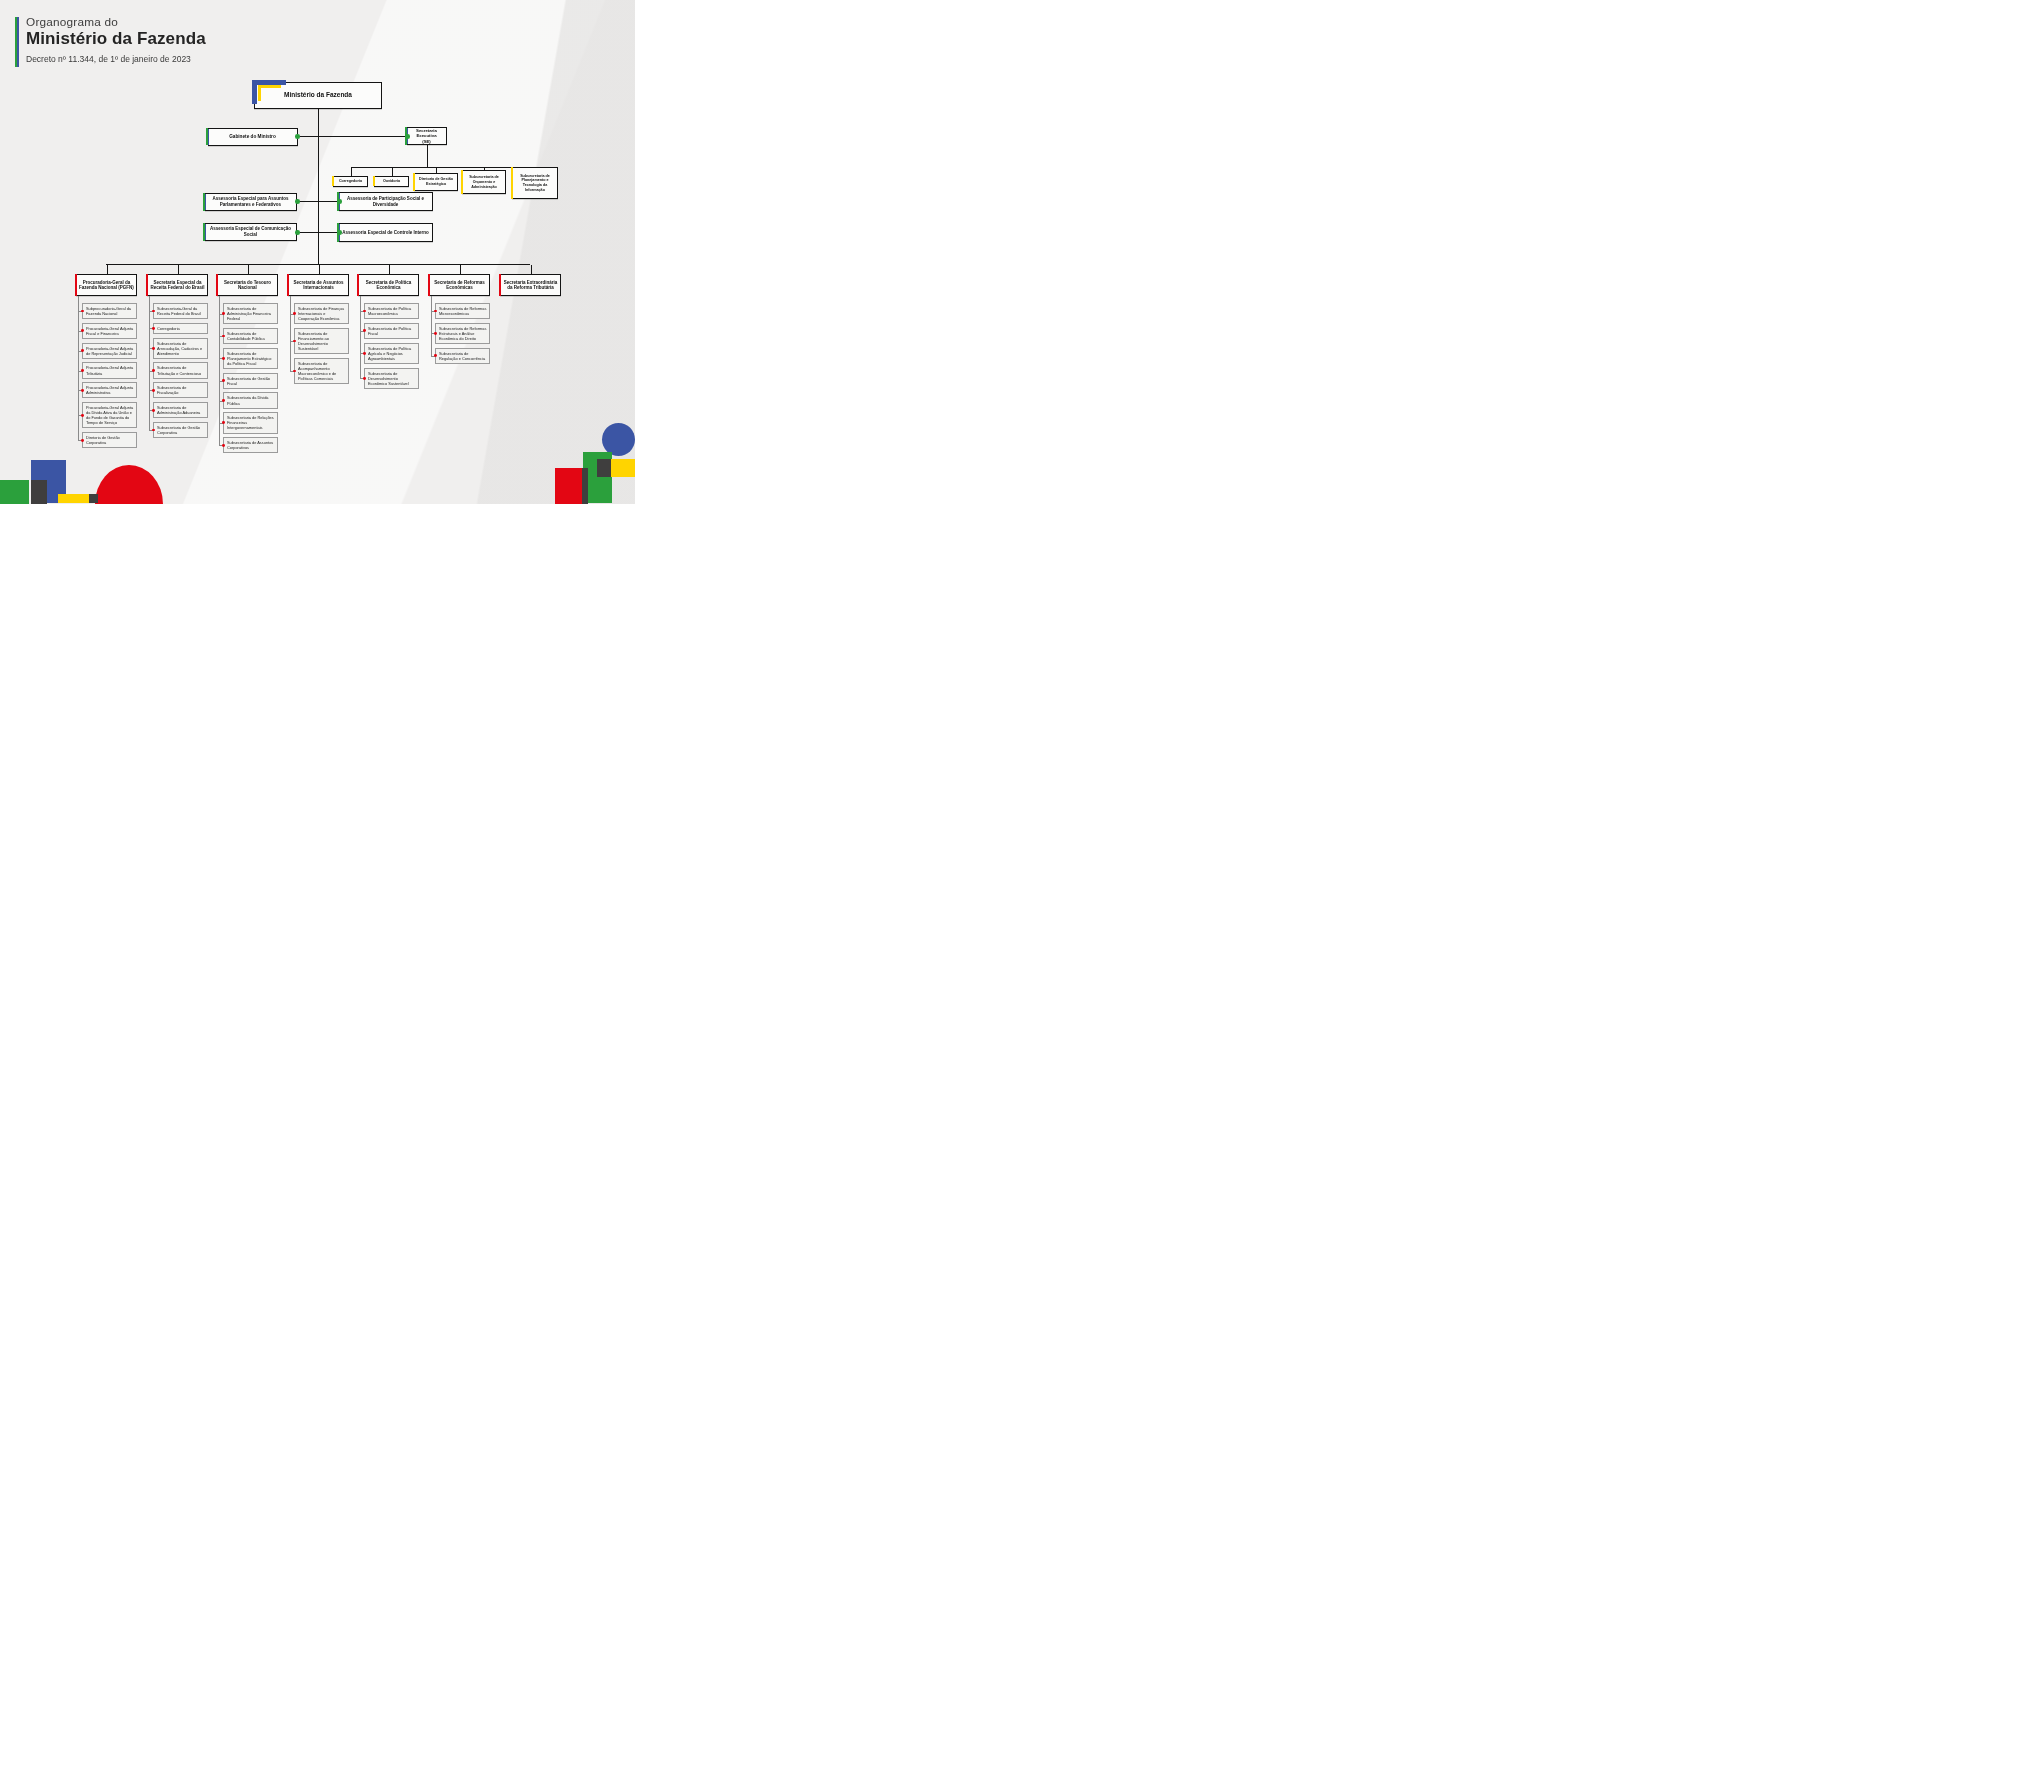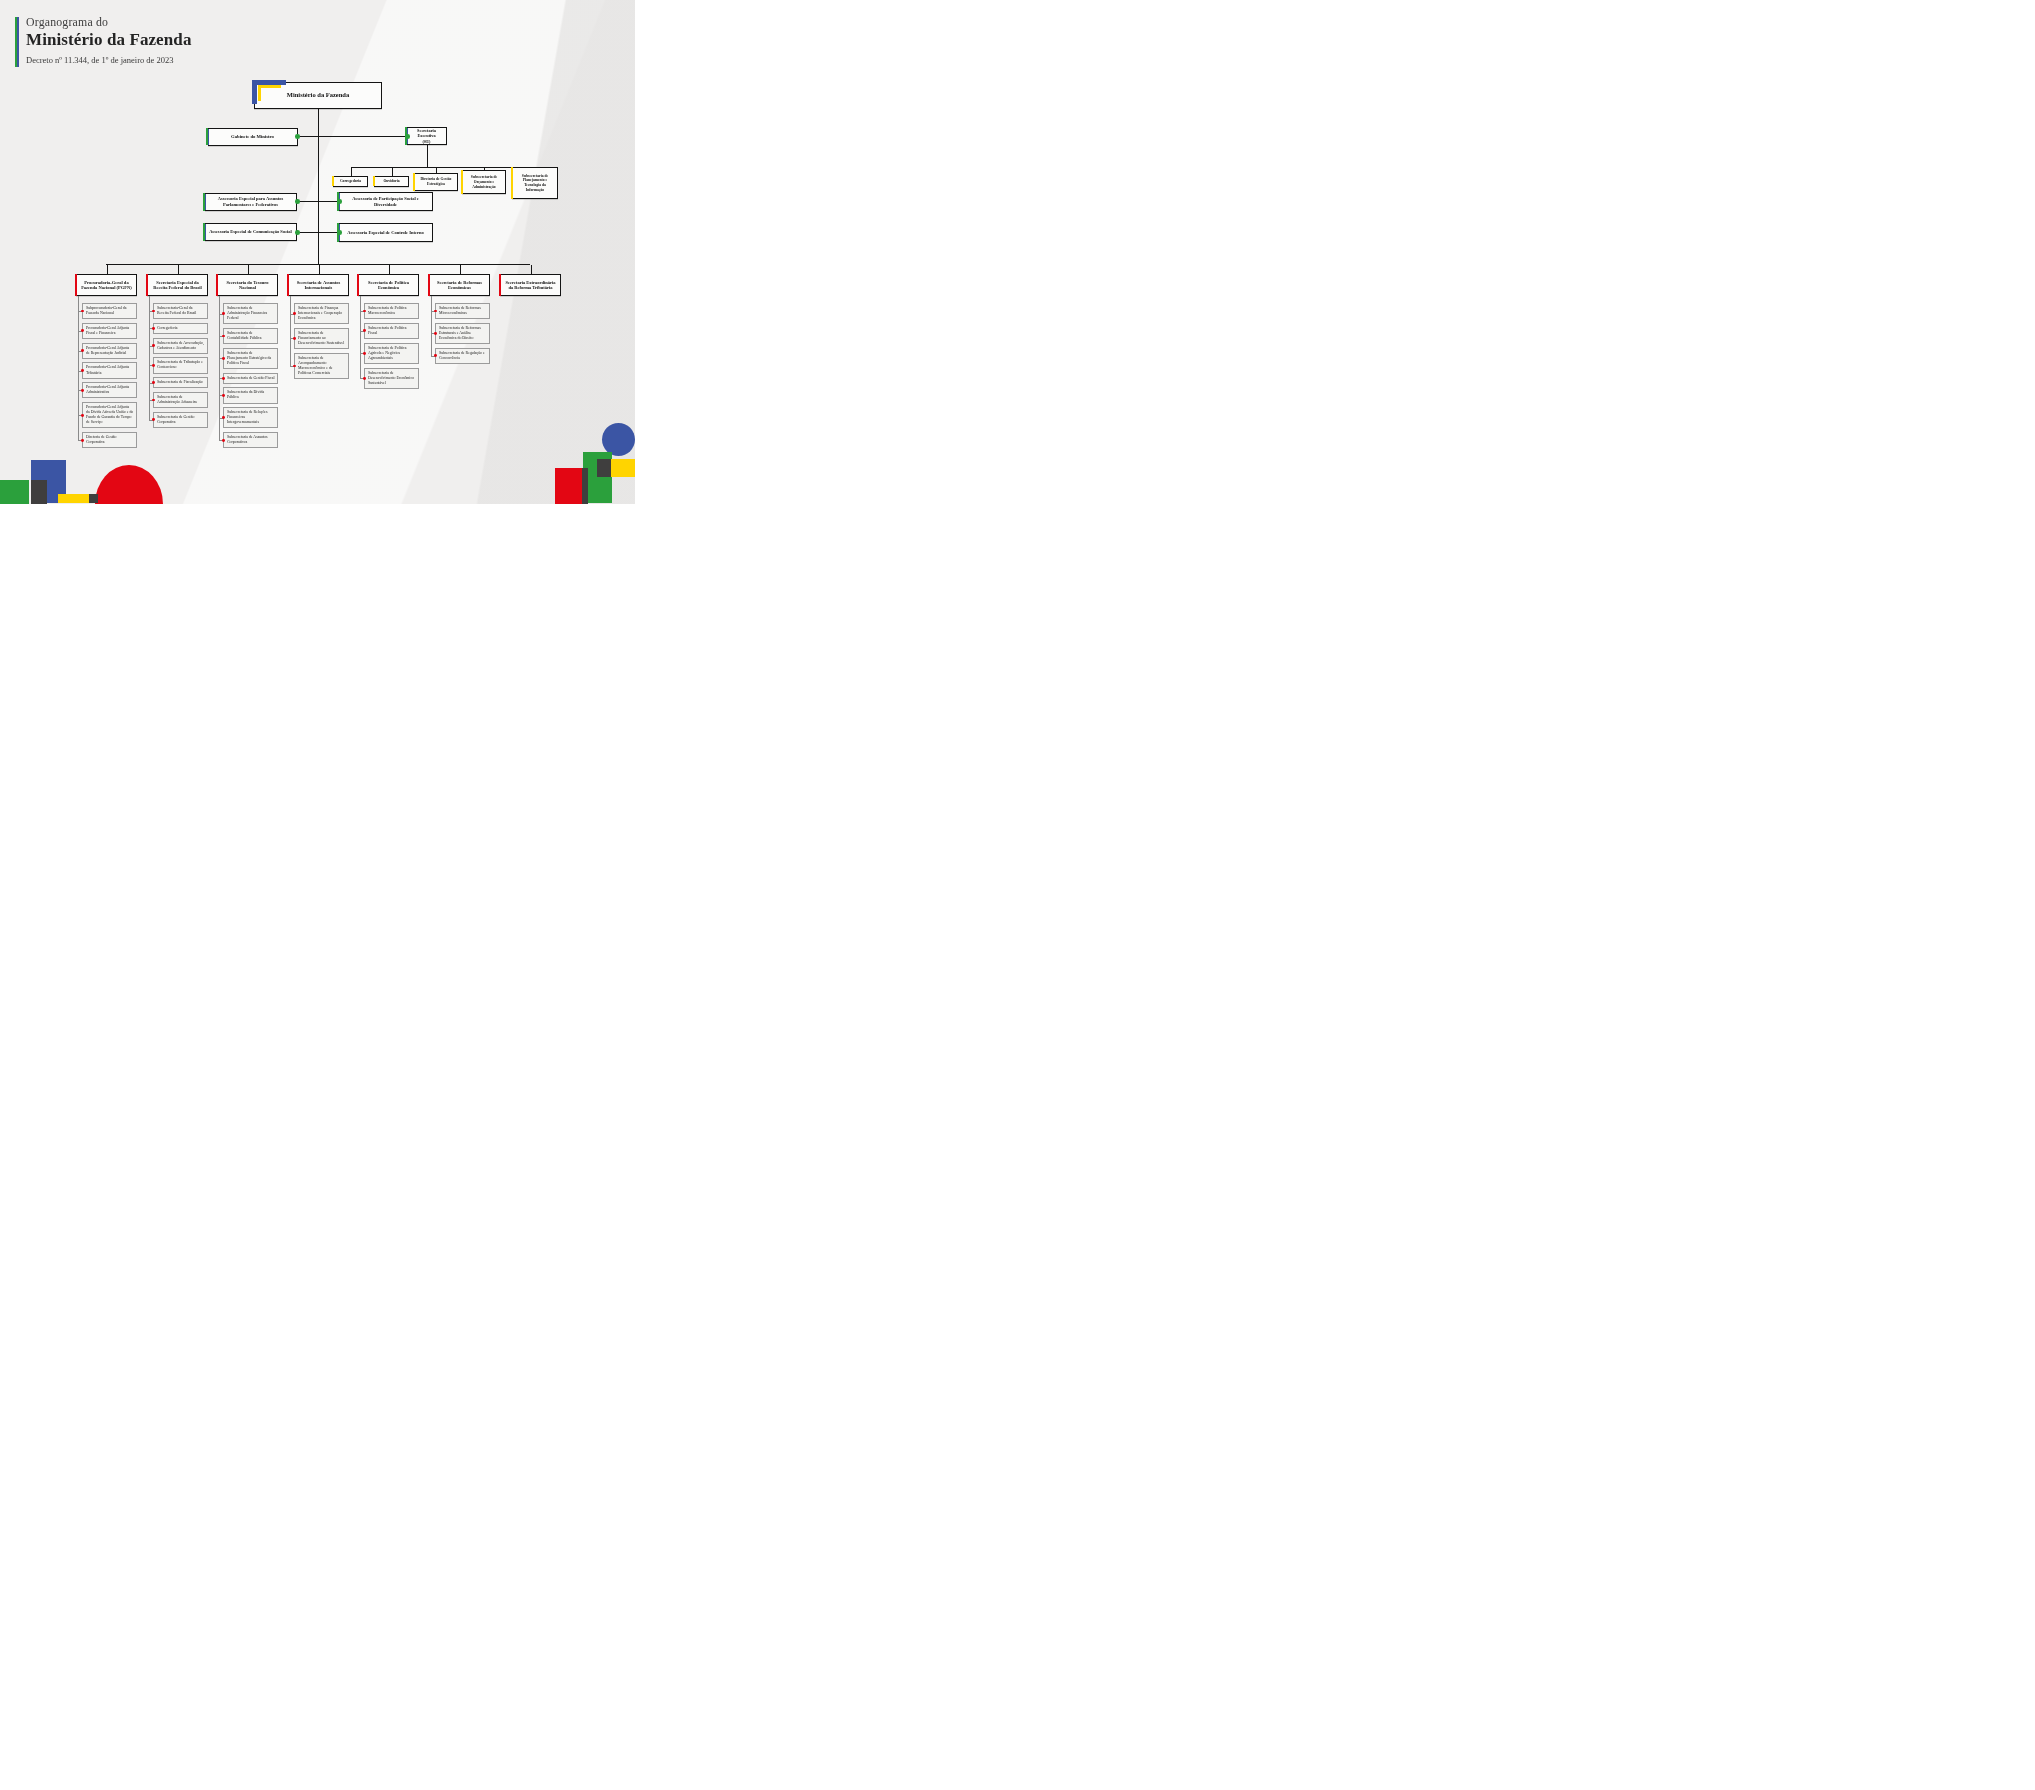--- a/index.html
+++ b/index.html
@@ -1,19 +1,19 @@
 <!DOCTYPE html>
 <html style="font-size:6.5px"><head>
 <meta charset="utf-8">
 <style>
   html,body{margin:0;padding:0;background:#ffffff;}
   .canvas{
     position:relative;width:635px;height:504px;overflow:hidden;
     background:#f0efee;
-    font-family:Liberation Serif, serif;
+    font-family:Liberation Sans, sans-serif;
     color:#1a1a1a;
   }
   .streak{position:absolute;pointer-events:none;}
   .streak.s1{left:0;top:0;width:100%;height:100%;
     background:linear-gradient(112deg, rgba(255,255,255,0) 46%, rgba(255,255,255,0.55) 46.2%, rgba(255,255,255,0.55) 72%, rgba(255,255,255,0) 72.3%);}
   .streak.s2{left:0;top:0;width:100%;height:100%;
     background:linear-gradient(100deg, rgba(228,227,226,0) 78%, rgba(228,227,226,0.7) 78.3%, rgba(228,227,226,0.7) 100%);}
 
   
   .titleblock{position:absolute;left:26px;top:14.7px;}

